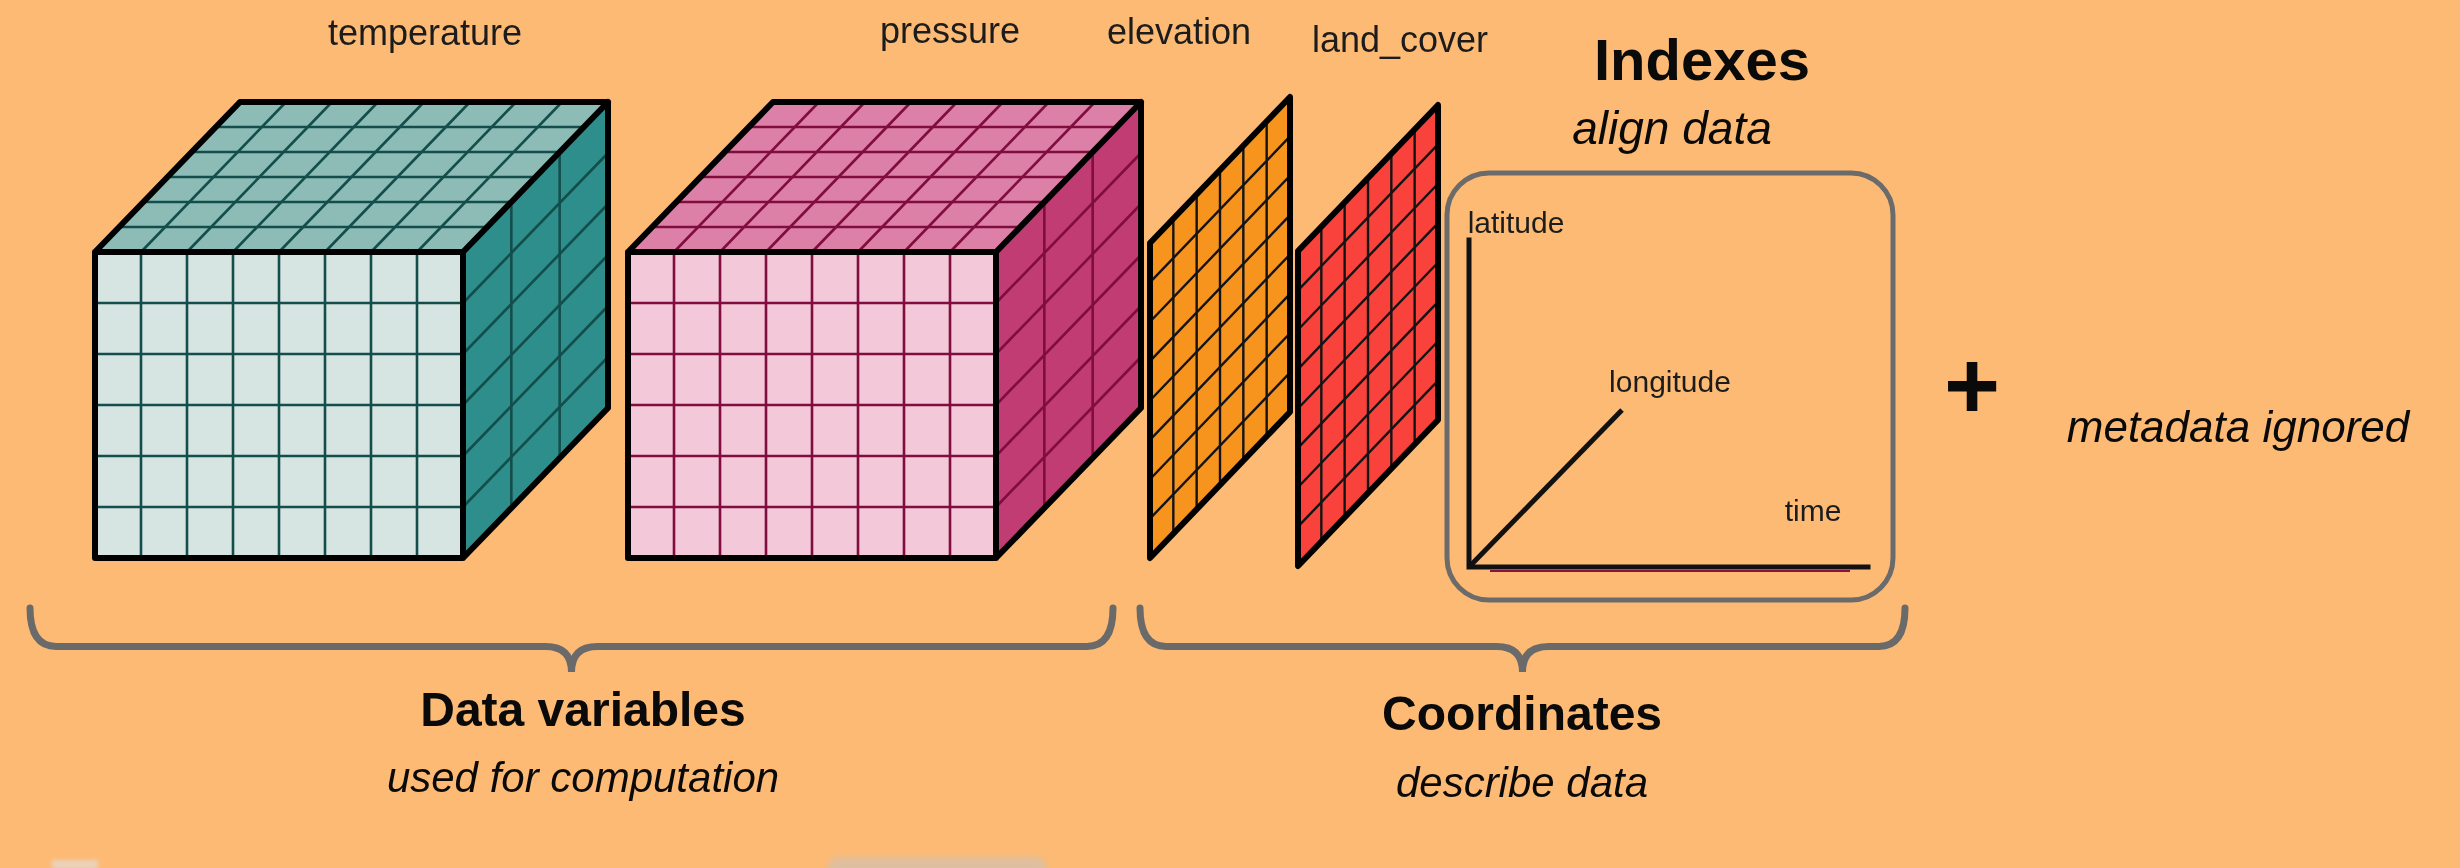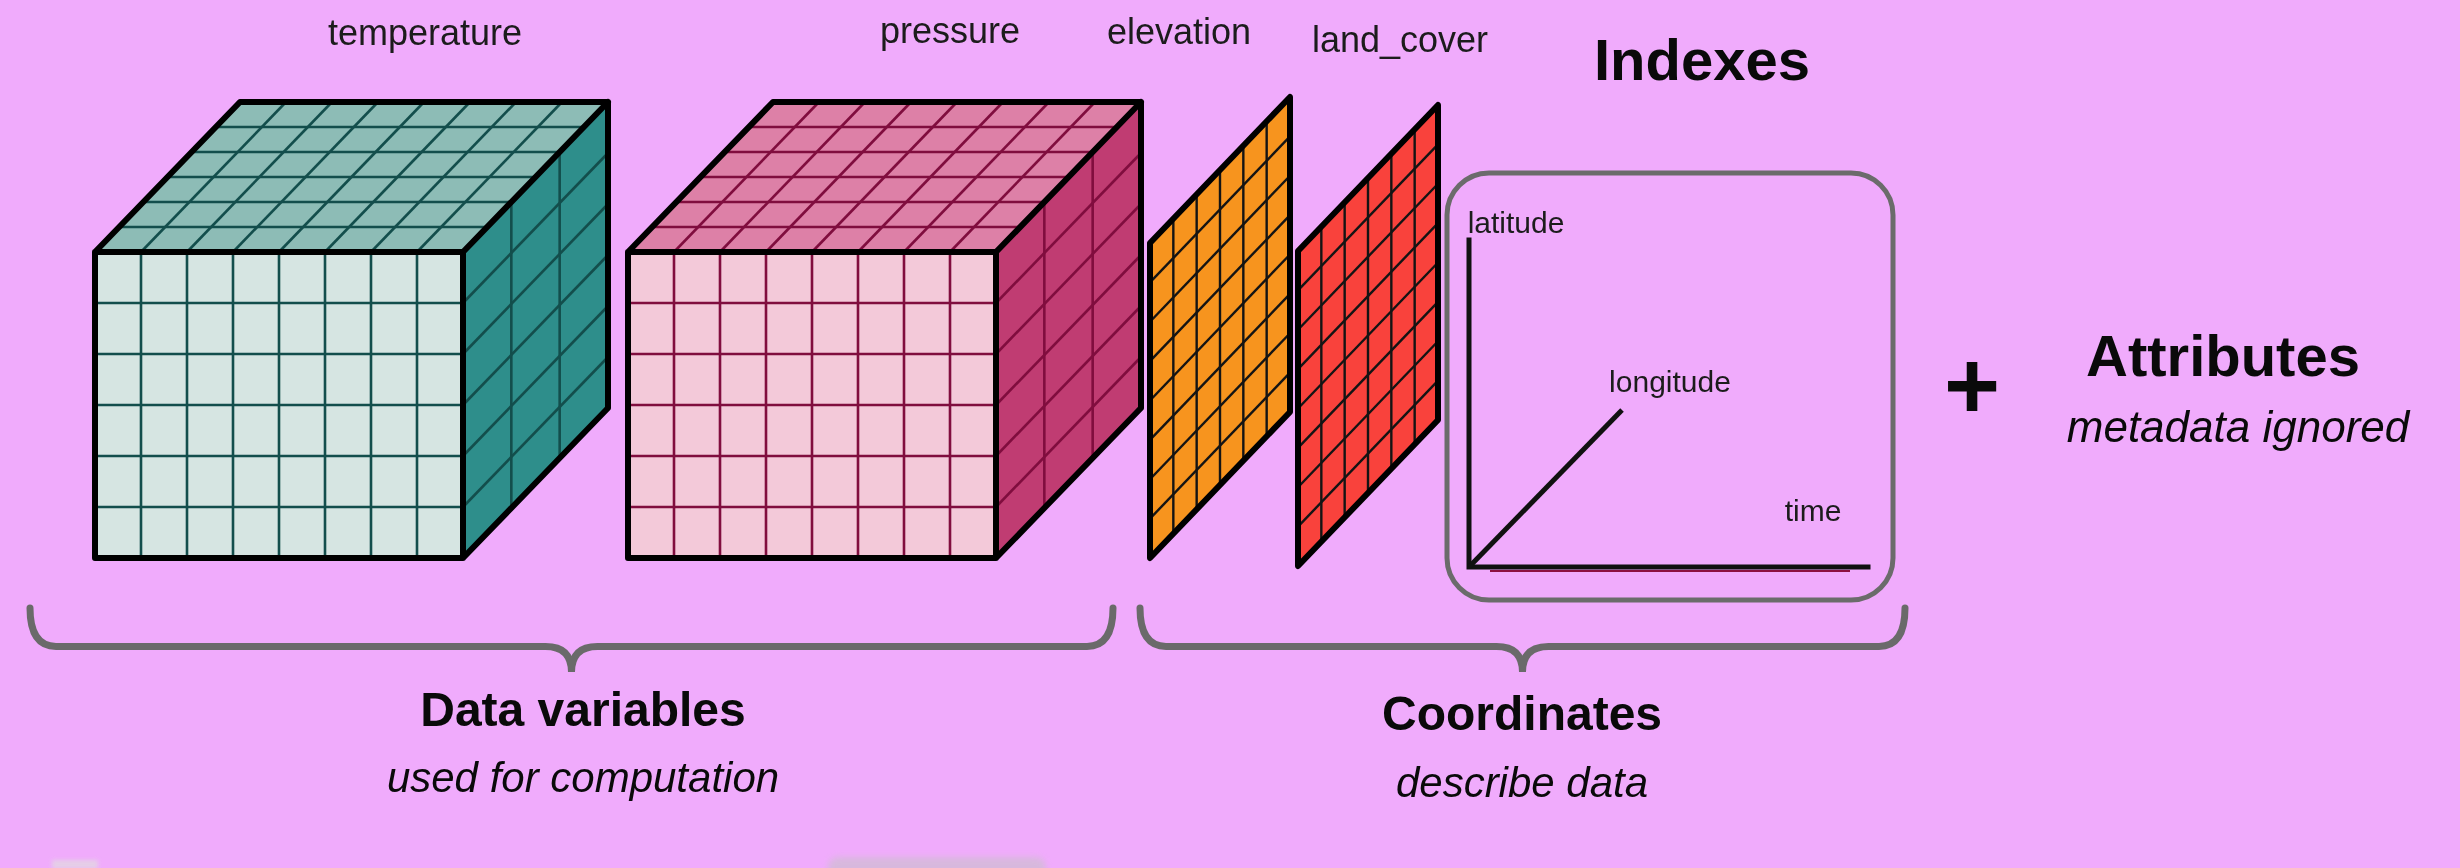--- a/index.html
+++ b/index.html
@@ -1,19 +1,19 @@
 <!DOCTYPE html>
 <html><head>
 <meta charset="utf-8">
 <style>
   html,body{margin:0;padding:0;background:#ffffff;}
   .canvas{
     position:relative;
     width:2460px;height:868px;
-    background:#f0abfc;
+    background:#fdba74;
     overflow:hidden;
     font-family:"Liberation Sans","DejaVu Sans",sans-serif;
   }
   .lbl{
     position:absolute;
     transform:translate(-50%,-50%);
     white-space:nowrap;
     color:#111;
     line-height:1;
   }
@@ -165,26 +165,26 @@
                    Q 1522.5,646.4 1548.5,646.4 L 1879,646.4 Q 1905,646.4 1905,608" fill="none" stroke="#6A6A6A" stroke-width="7" stroke-linecap="round"></path>
       </g>
     </svg>
 
   <div class="lbl lbl-var" style="left:425px;top:33px">temperature</div>
   <div class="lbl lbl-var" style="left:950px;top:31px">pressure</div>
   <div class="lbl lbl-var" style="left:1179px;top:32px">elevation</div>
   <div class="lbl lbl-var" style="left:1400px;top:40px">land_cover</div>
 
   <div class="lbl lbl-title" style="left:1683px;top:60px">Indexes</div>
+  <div class="lbl lbl-sub" style="left:1672px;top:128px">align data</div>
   <div class="lbl lbl-axis" style="left:1516px;top:212px">latitude</div>
   <div class="lbl lbl-axis" style="left:1670px;top:371px">longitude</div>
   <div class="lbl lbl-axis" style="left:1813px;top:500px">time</div>
 
   <div class="lbl lbl-plus" style="left:1972px;top:386px">+</div>
-  <div class="lbl lbl-title" style="left:2204px;top:356px">Attributes</div>
   <div class="lbl lbl-attr-sub" style="left:2202px;top:427px">metadata ignored</div>
 
   <div class="lbl lbl-brace" style="left:583px;top:710px">Data variables</div>
   <div class="lbl lbl-brace-sub" style="left:583px;top:778px">used for computation</div>
   <div class="lbl lbl-brace" style="left:1522px;top:714px">Coordinates</div>
   <div class="lbl lbl-brace-sub" style="left:1522px;top:783px">describe data</div>
 
   <div class="artifact-box"></div>
   <div class="artifact-sliver"></div>
 </div>

